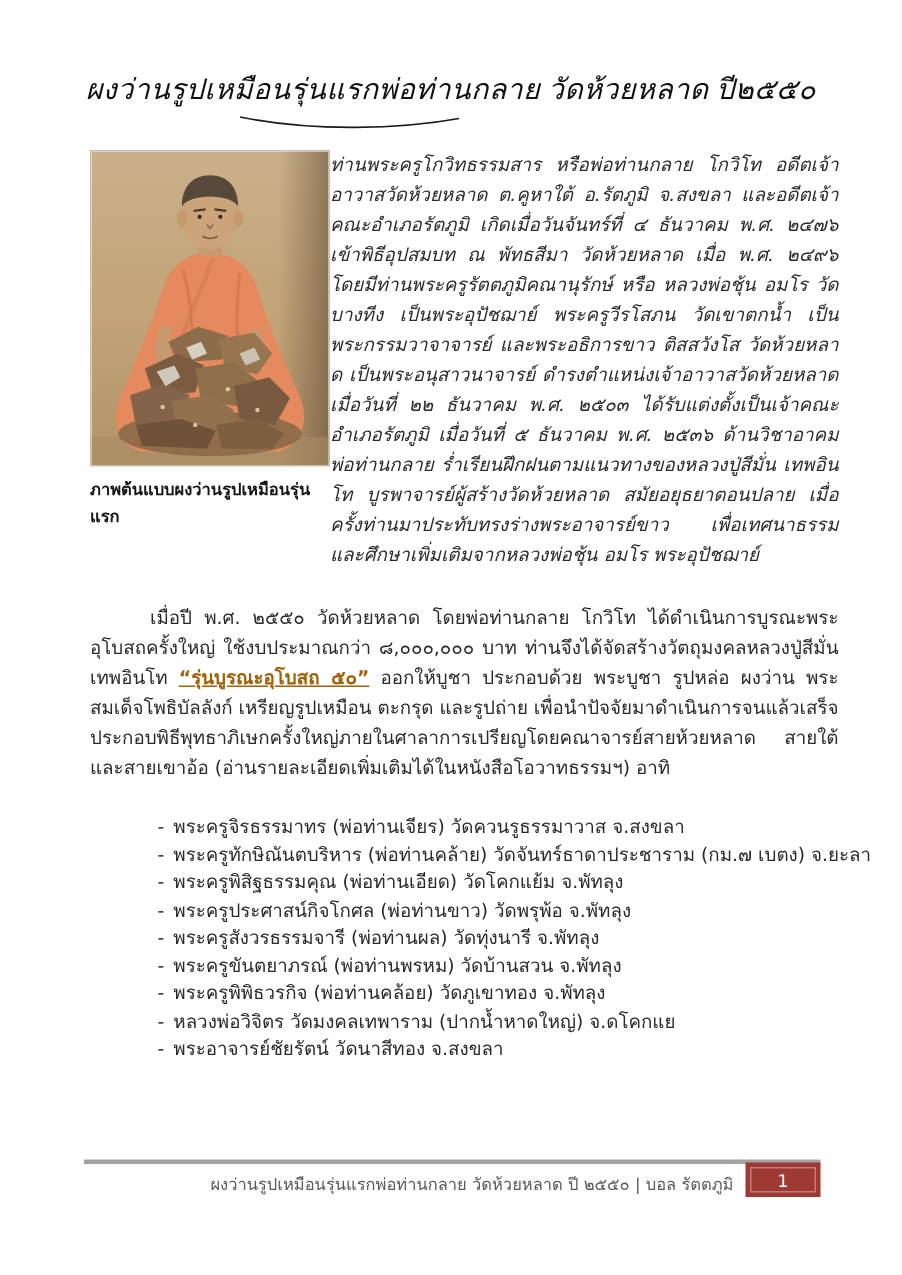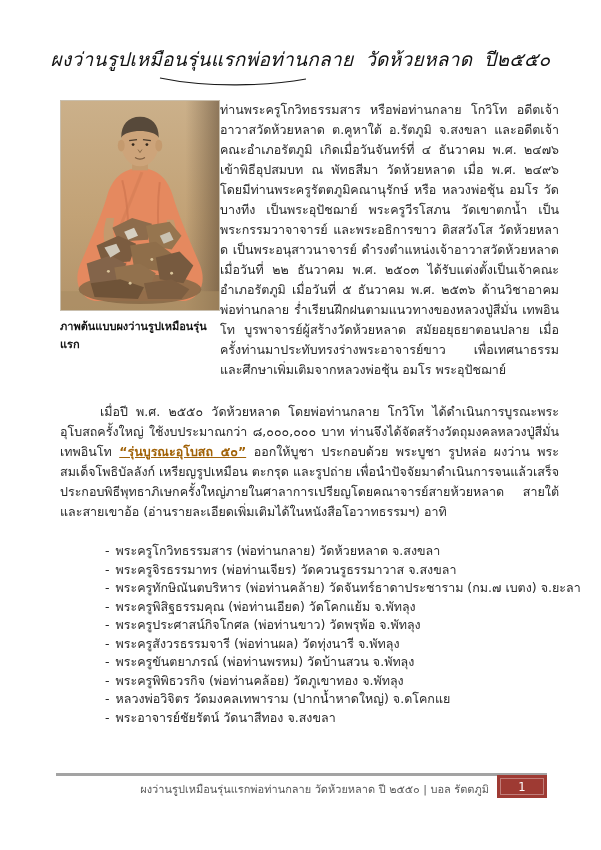--- a/index.html
+++ b/index.html
@@ -7,21 +7,21 @@
     position:relative;
     width:601px; height:850px;
     margin:0 auto;
     background:#ffffff;
     font-family:"DejaVu Sans", sans-serif;
     color:#262626;
     overflow:hidden;
   }
   .title {
     margin:44px 30px 0;
-    font-family:Liberation Mono, monospace;
+    font-family:Liberation Serif, serif;
     font-style:italic;
     font-weight:normal;
     font-size:19px;
     text-align:center;
     color:#111;
     letter-spacing:0.3px;
   }
   .title-swash { position:absolute; left:158px; top:76px; }
   .content { padding:0 42px 0 60px; }
   .row { display:flex; margin-top:26px; }
@@ -34,21 +34,21 @@
     margin-top:6px;
     font-size:11px; font-weight:bold; color:#141414;
   }
   .para {
     margin:0;
     font-size:12.5px;
     line-height:20px;
     text-align:justify;
     color:#2a2a2a;
   }
-  .para1 { flex:1; }
+  .para1 { flex:1;font-style:italic; }
   .para2 { margin-top:22px; text-indent:40px; }
   .para2 strong { font-weight:bold; color:#a16207;text-decoration:underline; }
   .monk-list {
     list-style:none;
     margin:20px 0 0;
     padding:0 0 0 45px;
     font-size:12.5px;
     line-height:18.5px;
     color:#2a2a2a;
   }
@@ -158,21 +158,20 @@
         </svg>
         <figcaption class="caption">ภาพต้นแบบผงว่านรูปเหมือนรุ่นแรก</figcaption>
       </figure>
 
       <p class="para para1">ท่านพระครูโกวิทธรรมสาร หรือพ่อท่านกลาย โกวิโท อดีตเจ้าอาวาสวัดห้วยหลาด ต.คูหาใต้ อ.รัตภูมิ จ.สงขลา และอดีตเจ้าคณะอำเภอรัตภูมิ เกิดเมื่อวันจันทร์ที่ ๔ ธันวาคม พ.ศ. ๒๔๗๖ เข้าพิธีอุปสมบท ณ พัทธสีมา วัดห้วยหลาด เมื่อ พ.ศ. ๒๔๙๖ โดยมีท่านพระครูรัตตภูมิคณานุรักษ์ หรือ หลวงพ่อชุ้น อมโร วัดบางทีง เป็นพระอุปัชฌาย์ พระครูวีรโสภน วัดเขาตกน้ำ เป็นพระกรรมวาจาจารย์ และพระอธิการขาว ติสสวังโส วัดห้วยหลาด เป็นพระอนุสาวนาจารย์ ดำรงตำแหน่งเจ้าอาวาสวัดห้วยหลาด เมื่อวันที่ ๒๒ ธันวาคม พ.ศ. ๒๕๐๓ ได้รับแต่งตั้งเป็นเจ้าคณะอำเภอรัตภูมิ เมื่อวันที่ ๕ ธันวาคม พ.ศ. ๒๕๓๖ ด้านวิชาอาคมพ่อท่านกลาย ร่ำเรียนฝึกฝนตามแนวทางของหลวงปู่สีมั่น เทพอินโท บูรพาจารย์ผู้สร้างวัดห้วยหลาด สมัยอยุธยาตอนปลาย เมื่อครั้งท่านมาประทับทรงร่างพระอาจารย์ขาว เพื่อเทศนาธรรม และศึกษาเพิ่มเติมจากหลวงพ่อชุ้น อมโร พระอุปัชฌาย์</p>
     </div>
 
     <p class="para para2"><span>เมื่อปี พ.ศ. ๒๕๕๐ วัดห้วยหลาด โดยพ่อท่านกลาย โกวิโท ได้ดำเนินการบูรณะพระอุโบสถครั้งใหญ่ ใช้งบประมาณกว่า ๘,๐๐๐,๐๐๐ บาท ท่านจึงได้จัดสร้างวัตถุมงคลหลวงปู่สีมั่น เทพอินโท </span><strong>“รุ่นบูรณะอุโบสถ ๕๐”</strong><span> ออกให้บูชา ประกอบด้วย พระบูชา รูปหล่อ ผงว่าน พระสมเด็จโพธิบัลลังก์ เหรียญรูปเหมือน ตะกรุด และรูปถ่าย เพื่อนำปัจจัยมาดำเนินการจนแล้วเสร็จ ประกอบพิธีพุทธาภิเษกครั้งใหญ่ภายในศาลาการเปรียญโดยคณาจารย์สายห้วยหลาด สายใต้ และสายเขาอ้อ (อ่านรายละเอียดเพิ่มเติมได้ในหนังสือโอวาทธรรมฯ) อาทิ</span></p>
 
     <ul class="monk-list">
-      <li><span class="dash">-</span><span>พระครูโกวิทธรรมสาร (พ่อท่านกลาย) วัดห้วยหลาด จ.สงขลา</span></li>
       <li><span class="dash">-</span><span>พระครูจิรธรรมาทร (พ่อท่านเจียร) วัดควนรูธรรมาวาส จ.สงขลา</span></li>
       <li><span class="dash">-</span><span>พระครูทักษิณันตบริหาร (พ่อท่านคล้าย) วัดจันทร์ธาดาประชาราม (กม.๗ เบตง) จ.ยะลา</span></li>
       <li><span class="dash">-</span><span>พระครูพิสิฐธรรมคุณ (พ่อท่านเอียด) วัดโคกแย้ม จ.พัทลุง</span></li>
       <li><span class="dash">-</span><span>พระครูประศาสน์กิจโกศล (พ่อท่านขาว) วัดพรุพ้อ จ.พัทลุง</span></li>
       <li><span class="dash">-</span><span>พระครูสังวรธรรมจารี (พ่อท่านผล) วัดทุ่งนารี จ.พัทลุง</span></li>
       <li><span class="dash">-</span><span>พระครูขันตยาภรณ์ (พ่อท่านพรหม) วัดบ้านสวน จ.พัทลุง</span></li>
       <li><span class="dash">-</span><span>พระครูพิพิธวรกิจ (พ่อท่านคล้อย) วัดภูเขาทอง จ.พัทลุง</span></li>
       <li><span class="dash">-</span><span>หลวงพ่อวิจิตร วัดมงคลเทพาราม (ปากน้ำหาดใหญ่) จ.ดโคกแย</span></li>
       <li><span class="dash">-</span><span>พระอาจารย์ชัยรัตน์ วัดนาสีทอง จ.สงขลา</span></li>
     </ul>

